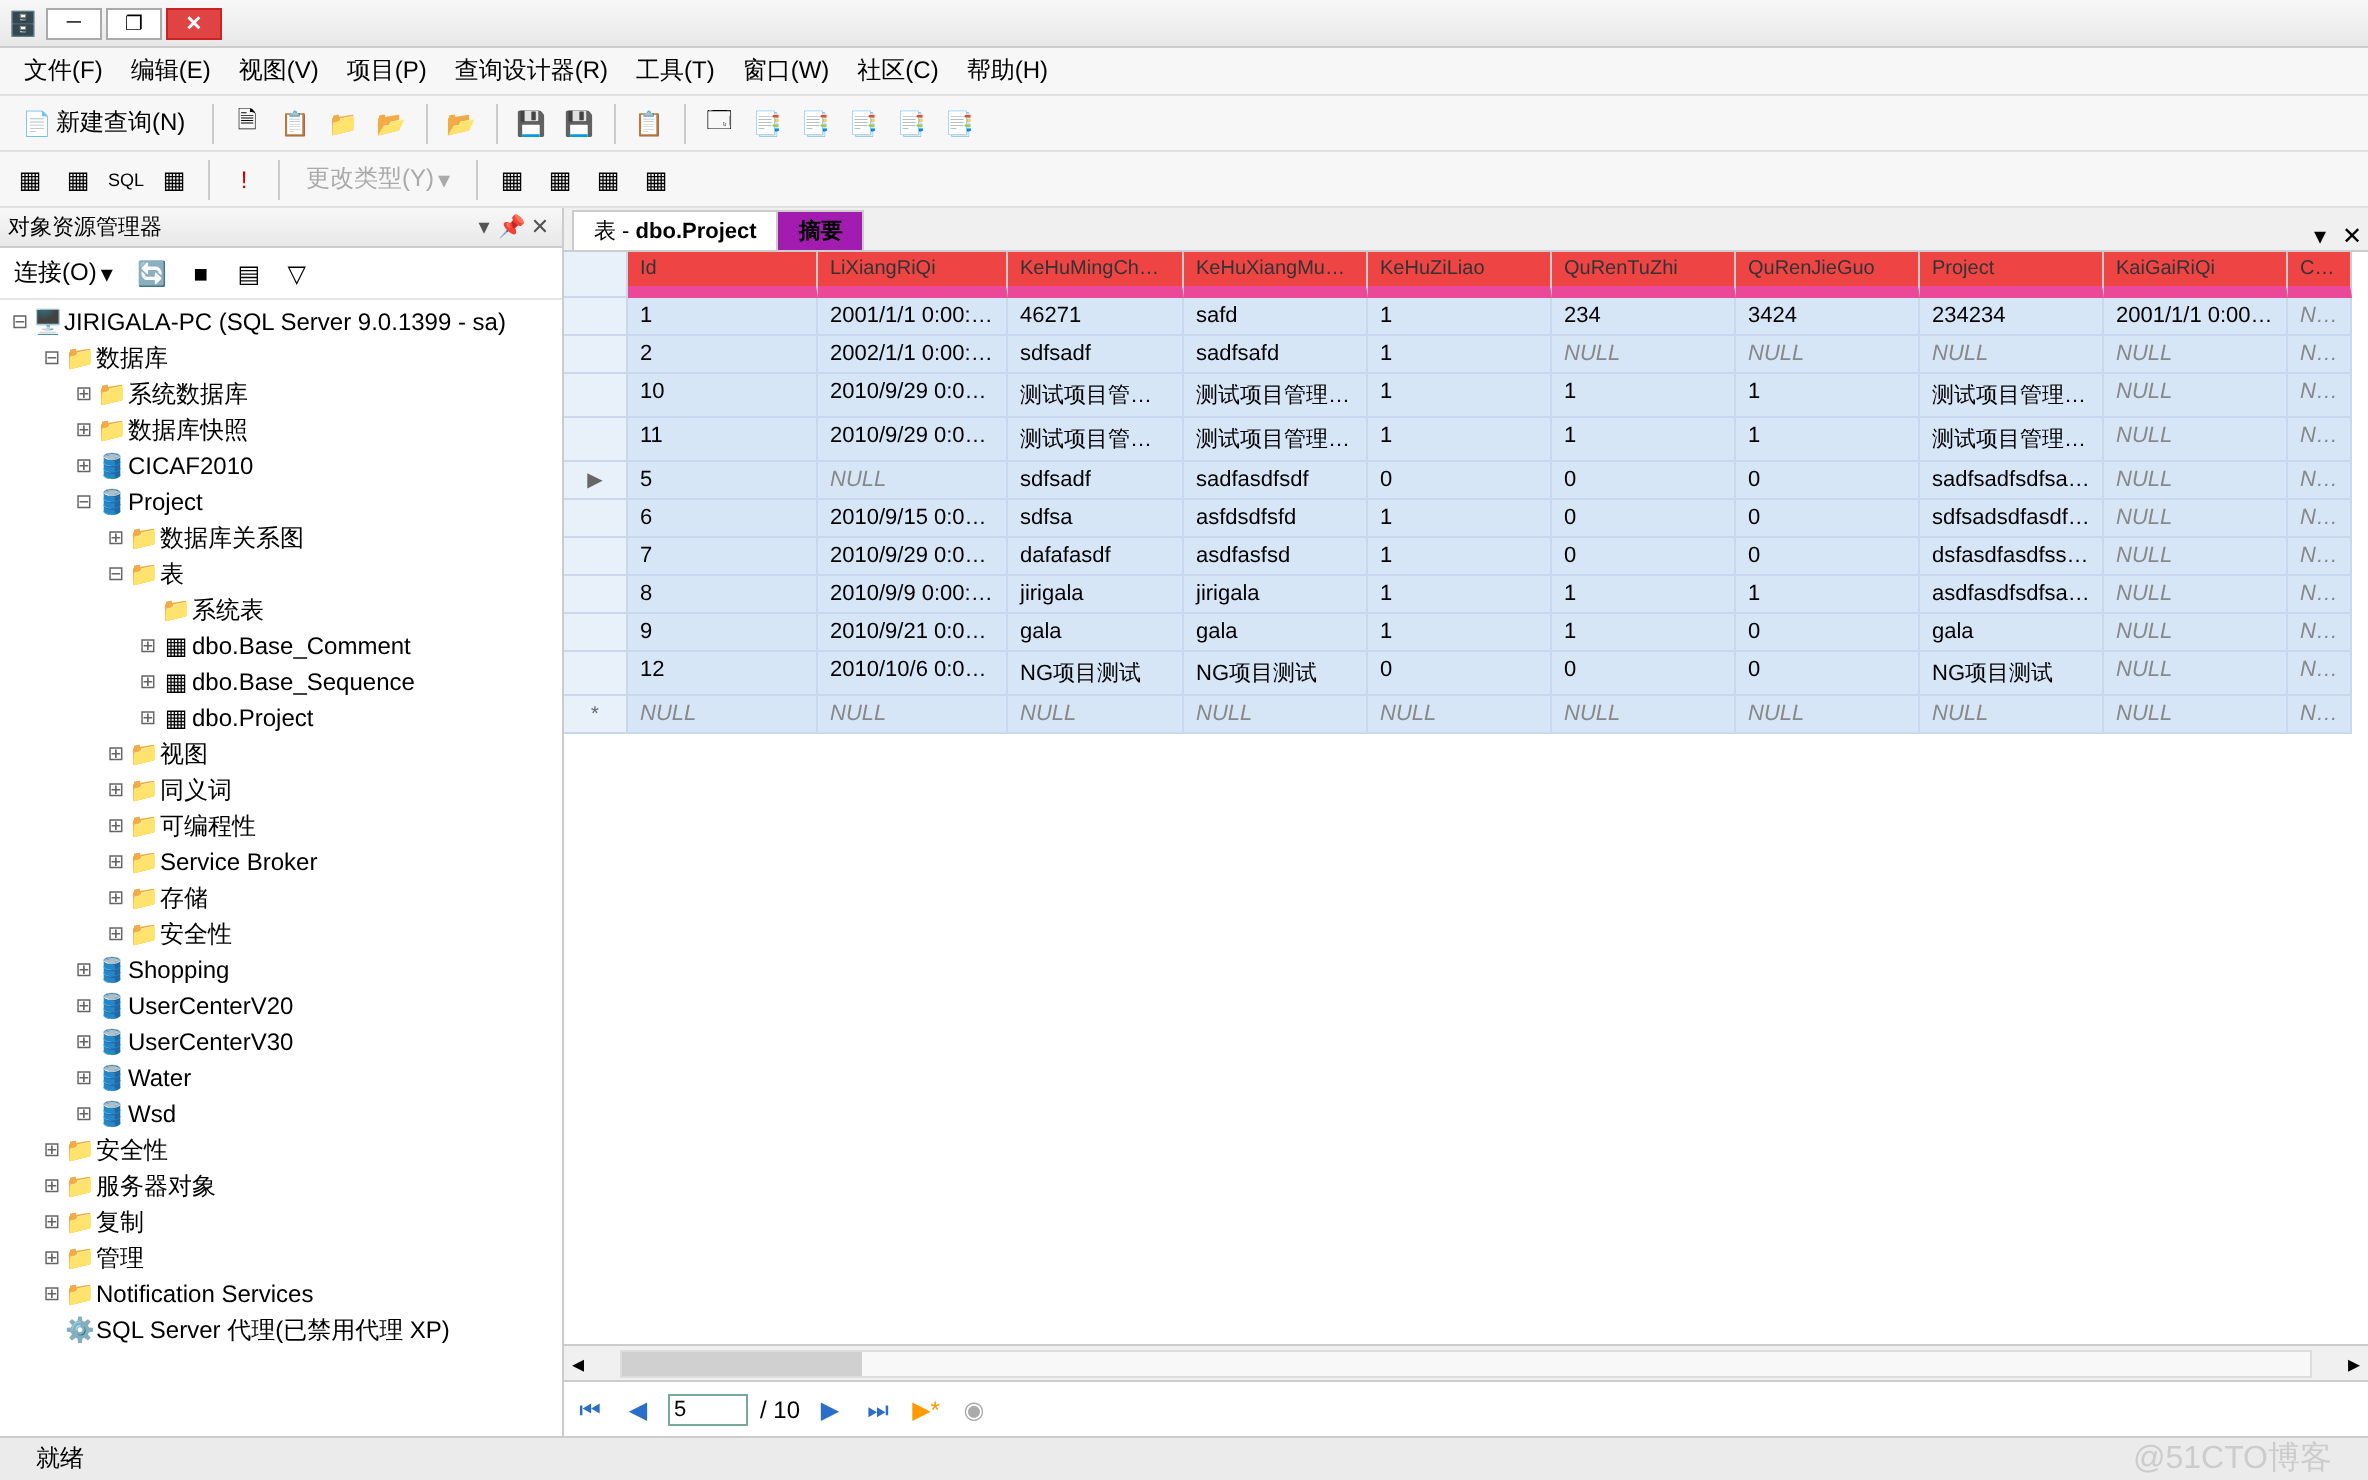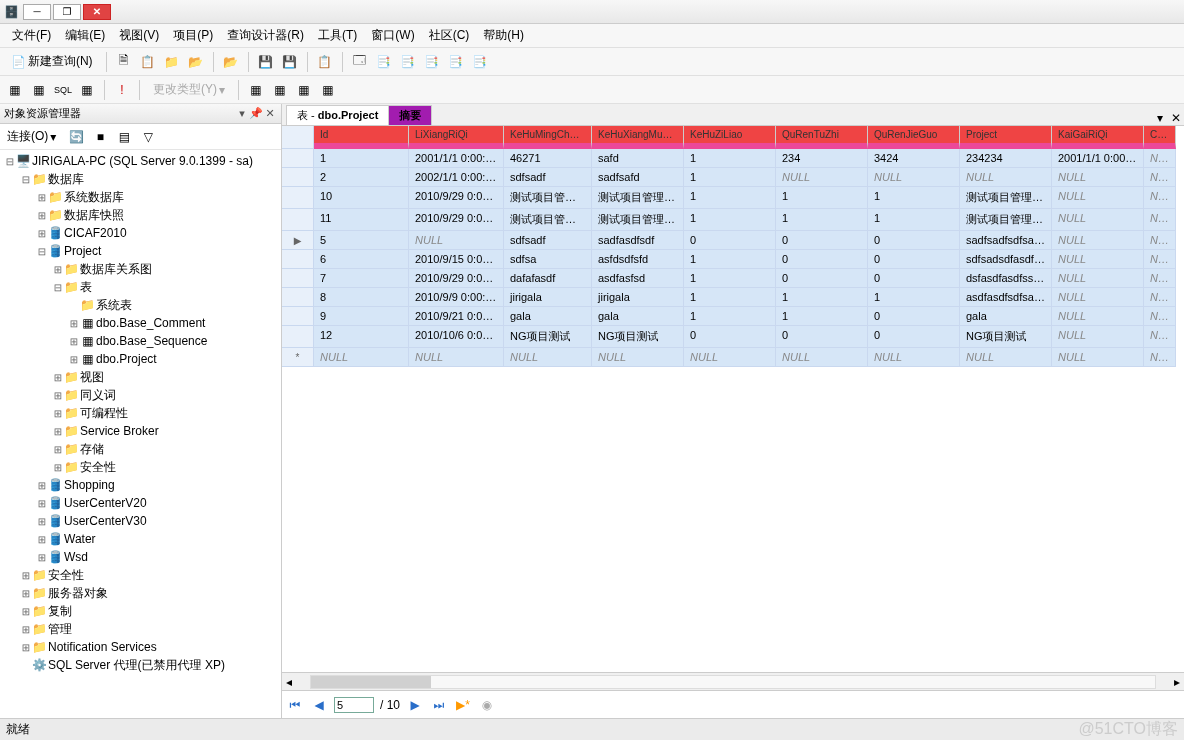--- a/index.html
+++ b/index.html
@@ -50,21 +50,21 @@
   .c6{width:92px;min-width:92px;}
   .c7{width:92px;min-width:92px;}
   .c8{width:92px;min-width:92px;}
   .c9{width:32px;min-width:32px;}
   .hscroll { height:18px; border-top:1px solid #ccc; background:#f0f0f0; display:flex; align-items:center; }
   .hscroll .track { flex:1; height:14px; background:#f8f8f8; border:1px solid #ddd; margin:0 14px; position:relative;}
   .hscroll .thumb { position:absolute; left:0; width:120px; height:100%; background:#d0d0d0;}
   .pager { height:28px; border-top:1px solid #ccc; display:flex; align-items:center; padding:0 4px; gap:6px; }
   .pager .pbtn { width:18px; height:18px; display:inline-flex; align-items:center; justify-content:center; color:#2a6ec9;}
   .pager input { width:40px; height:16px; border:1px solid #7a9; font-size:11px; padding:0 2px;}
-  .status { height:22px; background:#ebebeb; border-top:1px solid #ccc; display:flex; align-items:center; padding:0 6px; }
+  .status { height:22px; background:#ebebeb; border-top:1px solid #ccc; display:flex; align-items:center; padding:0 18px; }
   .status .wm { margin-left:auto; color:#ccc; font-size:16px;}
 </style>
 </head>
 <body>
 
 <div class="titlebar">
   <span class="icon">🗄️</span>
   <div class="winbtns">
     <div class="winbtn">─</div>
     <div class="winbtn">❐</div>

